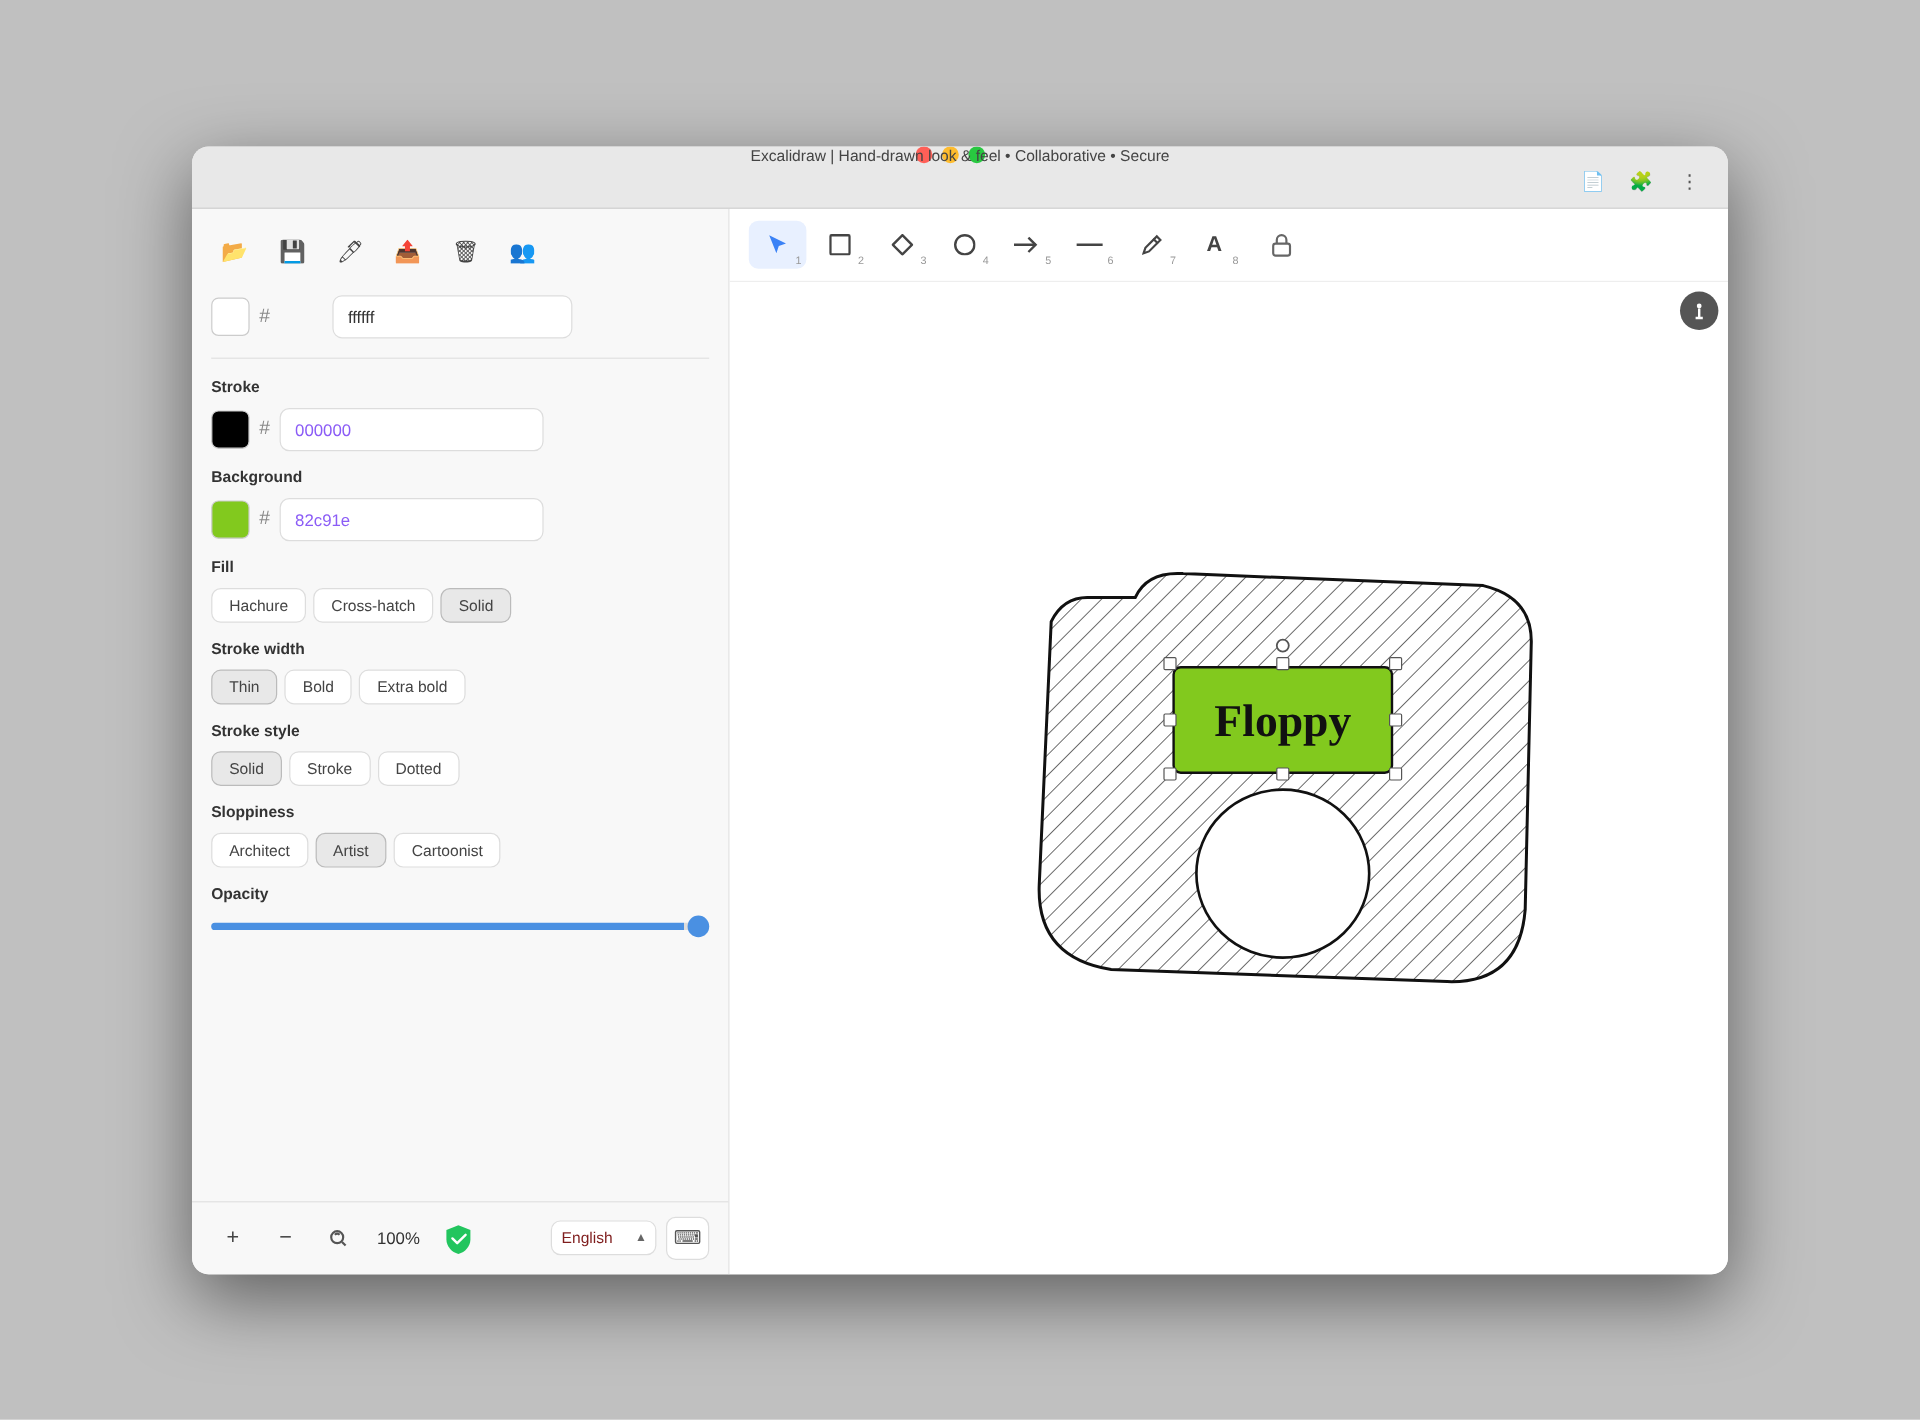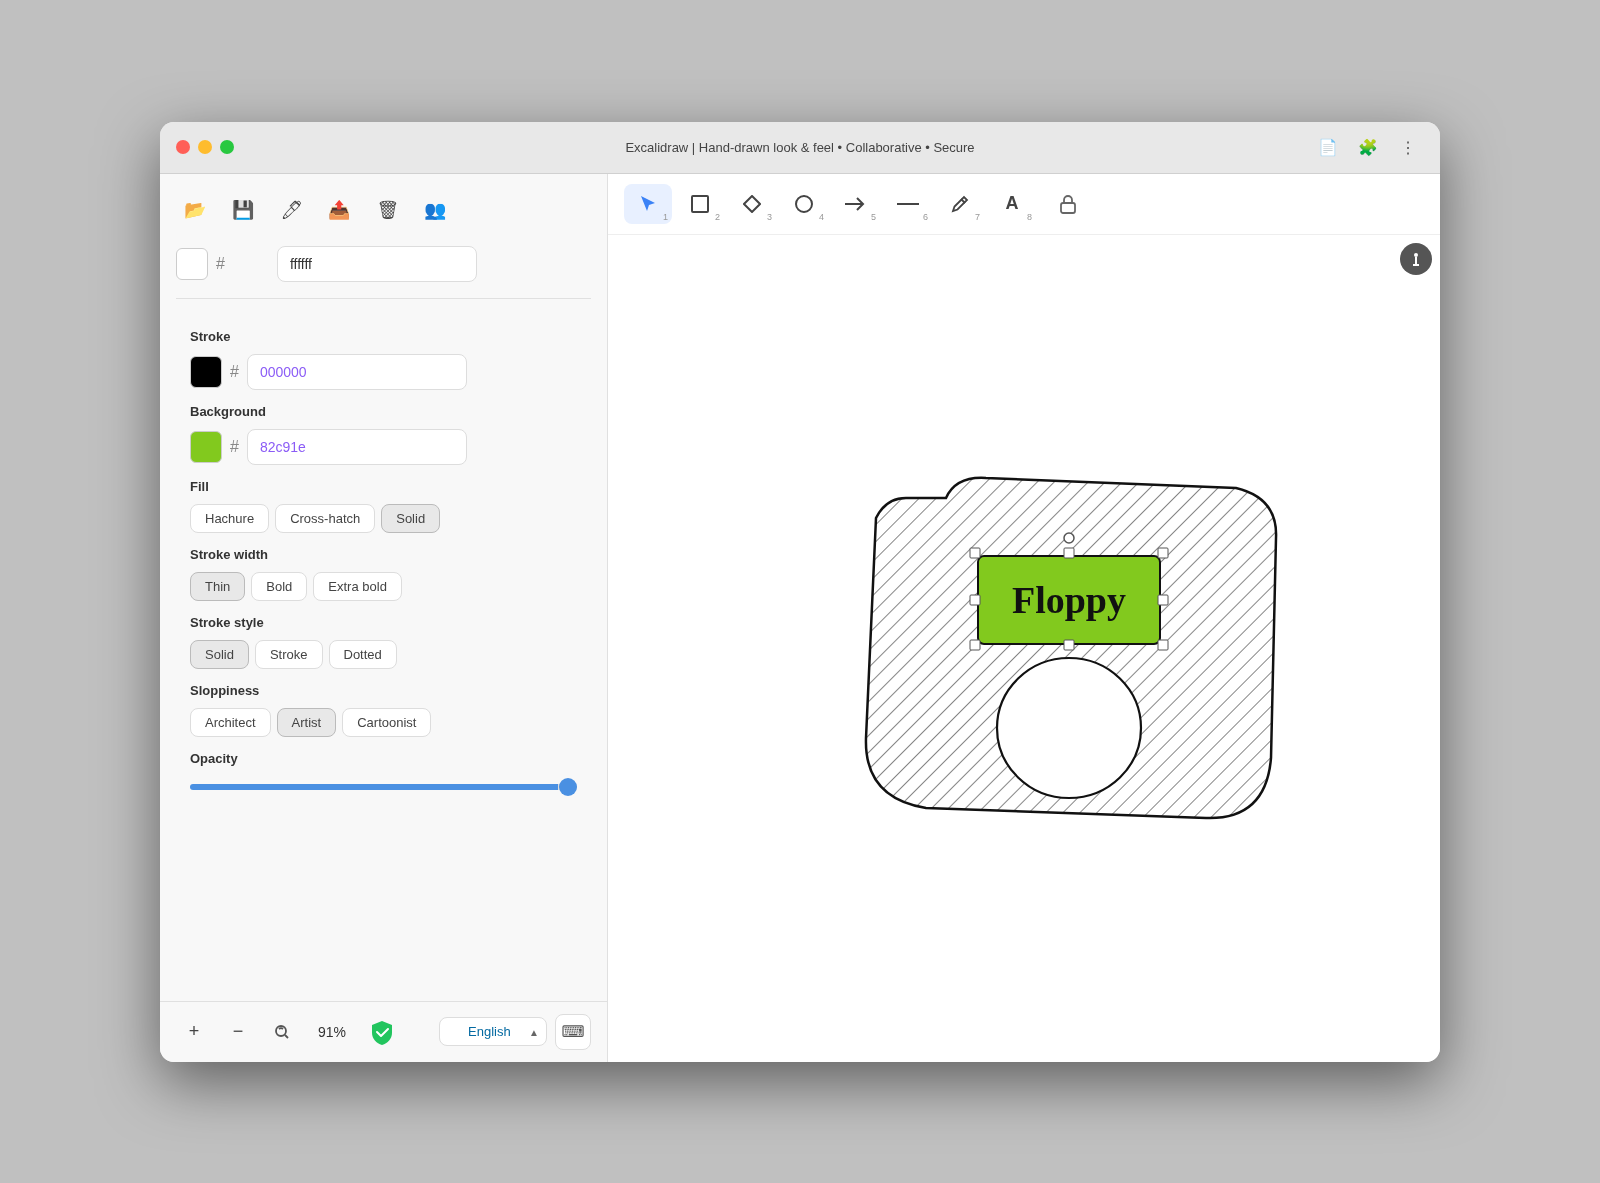--- a/index.html
+++ b/index.html
@@ -23,20 +23,21 @@
     }
     .title-bar {
       background: #e8e8e8;
       height: 52px;
       display: flex;
       align-items: center;
       padding: 0 16px;
       border-bottom: 1px solid #d0d0d0;
       flex-shrink: 0;
       position: relative;
+      flex-direction: column;
     }
     .traffic-lights {
       display: flex;
       gap: 8px;
       margin-right: 16px;
     }
     .traffic-light {
       width: 14px;
       height: 14px;
       border-radius: 50%;
@@ -133,21 +134,21 @@
       background: #fff;
       color: #333;
       margin-left: 44px;
     }
     .divider {
       height: 1px;
       background: #e0e0e0;
       margin: 0 16px;
     }
     .properties-panel {
-      padding: 30px;
+      padding: 16px;
       flex: 1;
       overflow-y: auto;
     }
     .prop-label {
       font-size: 13px;
       font-weight: 600;
       color: #333;
       margin-bottom: 10px;
       margin-top: 14px;
     }
@@ -246,26 +247,26 @@
       cursor: pointer;
     }
     
     .language-area {
       margin-left: auto;
       display: flex;
       align-items: center;
       gap: 8px;
     }
     .language-select {
-      padding: 6px 28px;
+      padding: 6px 8px;
       border: 1px solid #ddd;
       border-radius: 8px;
       background: #fff;
       font-size: 13px;
-      color: #0369a1;
+      color: #7f1d1d;
       cursor: pointer;
       appearance: none;
       -webkit-appearance: none;
       padding-right: 28px;
     }
     .lang-wrapper {
       position: relative;
     }
     .lang-arrow {
       position: absolute;
@@ -487,21 +488,21 @@
       <div class="bottom-bar">
         <button class="zoom-btn">+</button>
         <button class="zoom-btn">−</button>
         <button class="zoom-btn">
             <svg width="18" height="18" viewBox="0 0 18 18" fill="none" stroke="#555" stroke-width="1.8">
               <circle cx="8" cy="8" r="5"></circle>
               <path d="M12 12l3 3"></path>
               <path d="M6 6a3 3 0 0 1 4 0"></path>
             </svg>
           </button>
-        <span class="zoom-level">91%</span>
+        <span class="zoom-level">100%</span>
         <div class="shield-btn">
           <svg width="28" height="28" viewBox="0 0 28 28" fill="none">
             <path d="M14 3L4 7v8c0 5.5 4.3 10.7 10 12 5.7-1.3 10-6.5 10-12V7L14 3z" fill="#22c55e"></path>
             <path d="M9 14l4 4 7-7" stroke="white" stroke-width="2" stroke-linecap="round" stroke-linejoin="round"></path>
           </svg>
         </div>
         <div class="language-area">
           <div class="lang-wrapper">
             <select class="language-select">
               <option>English</option>

